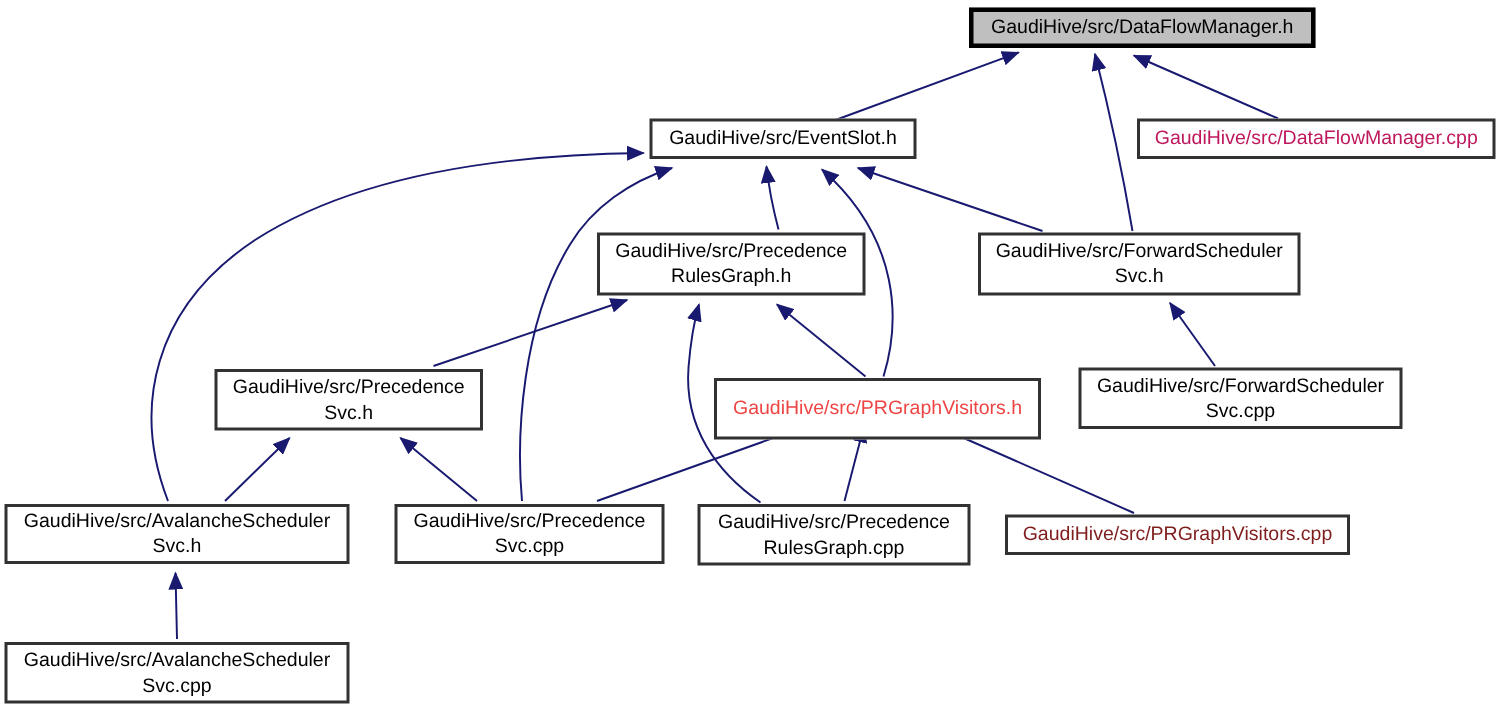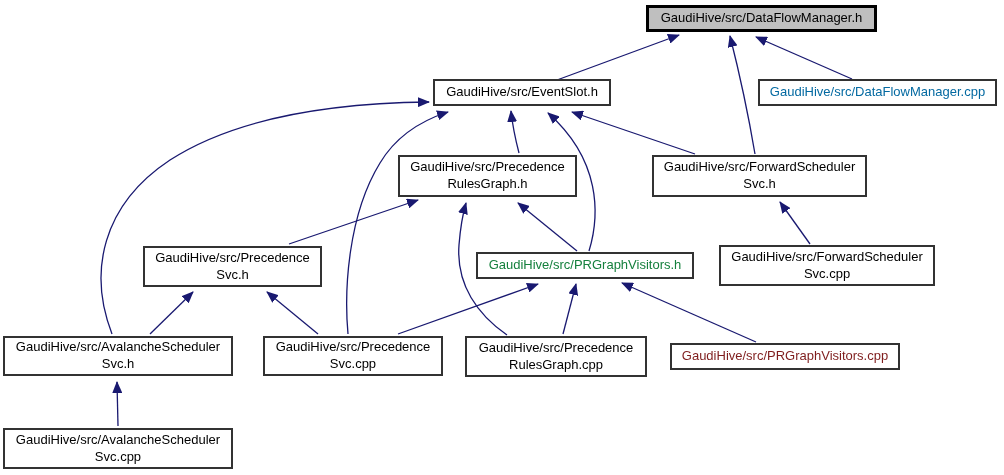--- a/index.html
+++ b/index.html
@@ -49,36 +49,36 @@
     <path class="edge" marker-end="url(#arrow)" d="M810,244 L780,202" stroke="#191970"></path>
     <path class="edge" marker-end="url(#arrow)" d="M118,426 L117,382" stroke="#191970"></path>
   </svg>
 
   <div class="node highlight" style="left: 606px; top: 5px; width: 231px; height: 27px; background: rgb(191, 191, 191); border-color: rgb(0, 0, 0); color: rgb(0, 0, 0); margin-left: 40px;">
     <span>GaudiHive/src/DataFlowManager.h</span>
   </div>
   <div class="node" style="left: 433px; top: 79px; width: 178px; height: 27px; background: rgb(255, 255, 255); border-color: rgb(50, 50, 50); color: rgb(0, 0, 0);">
     <span>GaudiHive/src/EventSlot.h</span>
   </div>
-  <div class="node" style="left: 758px; top: 79px; width: 239px; height: 27px; background: rgb(255, 255, 255); border-color: rgb(50, 50, 50); color: #0369a1;">
+  <div class="node" style="left: 758px; top: 79px; width: 239px; height: 27px; background: rgb(255, 255, 255); border-color: rgb(50, 50, 50); color: #be185d;">
     <span>GaudiHive/src/DataFlowManager.cpp</span>
   </div>
   <div class="node" style="left: 398px; top: 155px; width: 179px; height: 42px; background: rgb(255, 255, 255); border-color: rgb(50, 50, 50); color: rgb(0, 0, 0);">
     <span>GaudiHive/src/Precedence
 RulesGraph.h</span>
   </div>
   <div class="node" style="left: 652px; top: 155px; width: 215px; height: 42px; background: rgb(255, 255, 255); border-color: rgb(50, 50, 50); color: rgb(0, 0, 0);">
     <span>GaudiHive/src/ForwardScheduler
 Svc.h</span>
   </div>
   <div class="node" style="left: 143px; top: 246px; width: 179px; height: 41px; background: rgb(255, 255, 255); border-color: rgb(50, 50, 50); color: rgb(0, 0, 0);">
     <span>GaudiHive/src/Precedence
 Svc.h</span>
   </div>
-  <div class="node" style="left: 476px; top: 252px; width: 218px; height: 27px; background: rgb(255, 255, 255); border-color: rgb(50, 50, 50); color: #15803d;">
+  <div class="node" style="left: 476px; top: 252px; width: 218px; height: 41px; background: rgb(255, 255, 255); border-color: rgb(50, 50, 50); color: #ef4444;">
     <span>GaudiHive/src/PRGraphVisitors.h</span>
   </div>
   <div class="node" style="left: 719px; top: 245px; width: 216px; height: 41px; background: rgb(255, 255, 255); border-color: rgb(50, 50, 50); color: rgb(0, 0, 0);">
     <span>GaudiHive/src/ForwardScheduler
 Svc.cpp</span>
   </div>
   <div class="node" style="left: 3px; top: 336px; width: 230px; height: 40px; background: rgb(255, 255, 255); border-color: rgb(50, 50, 50); color: rgb(0, 0, 0);">
     <span>GaudiHive/src/AvalancheScheduler
 Svc.h</span>
   </div>

